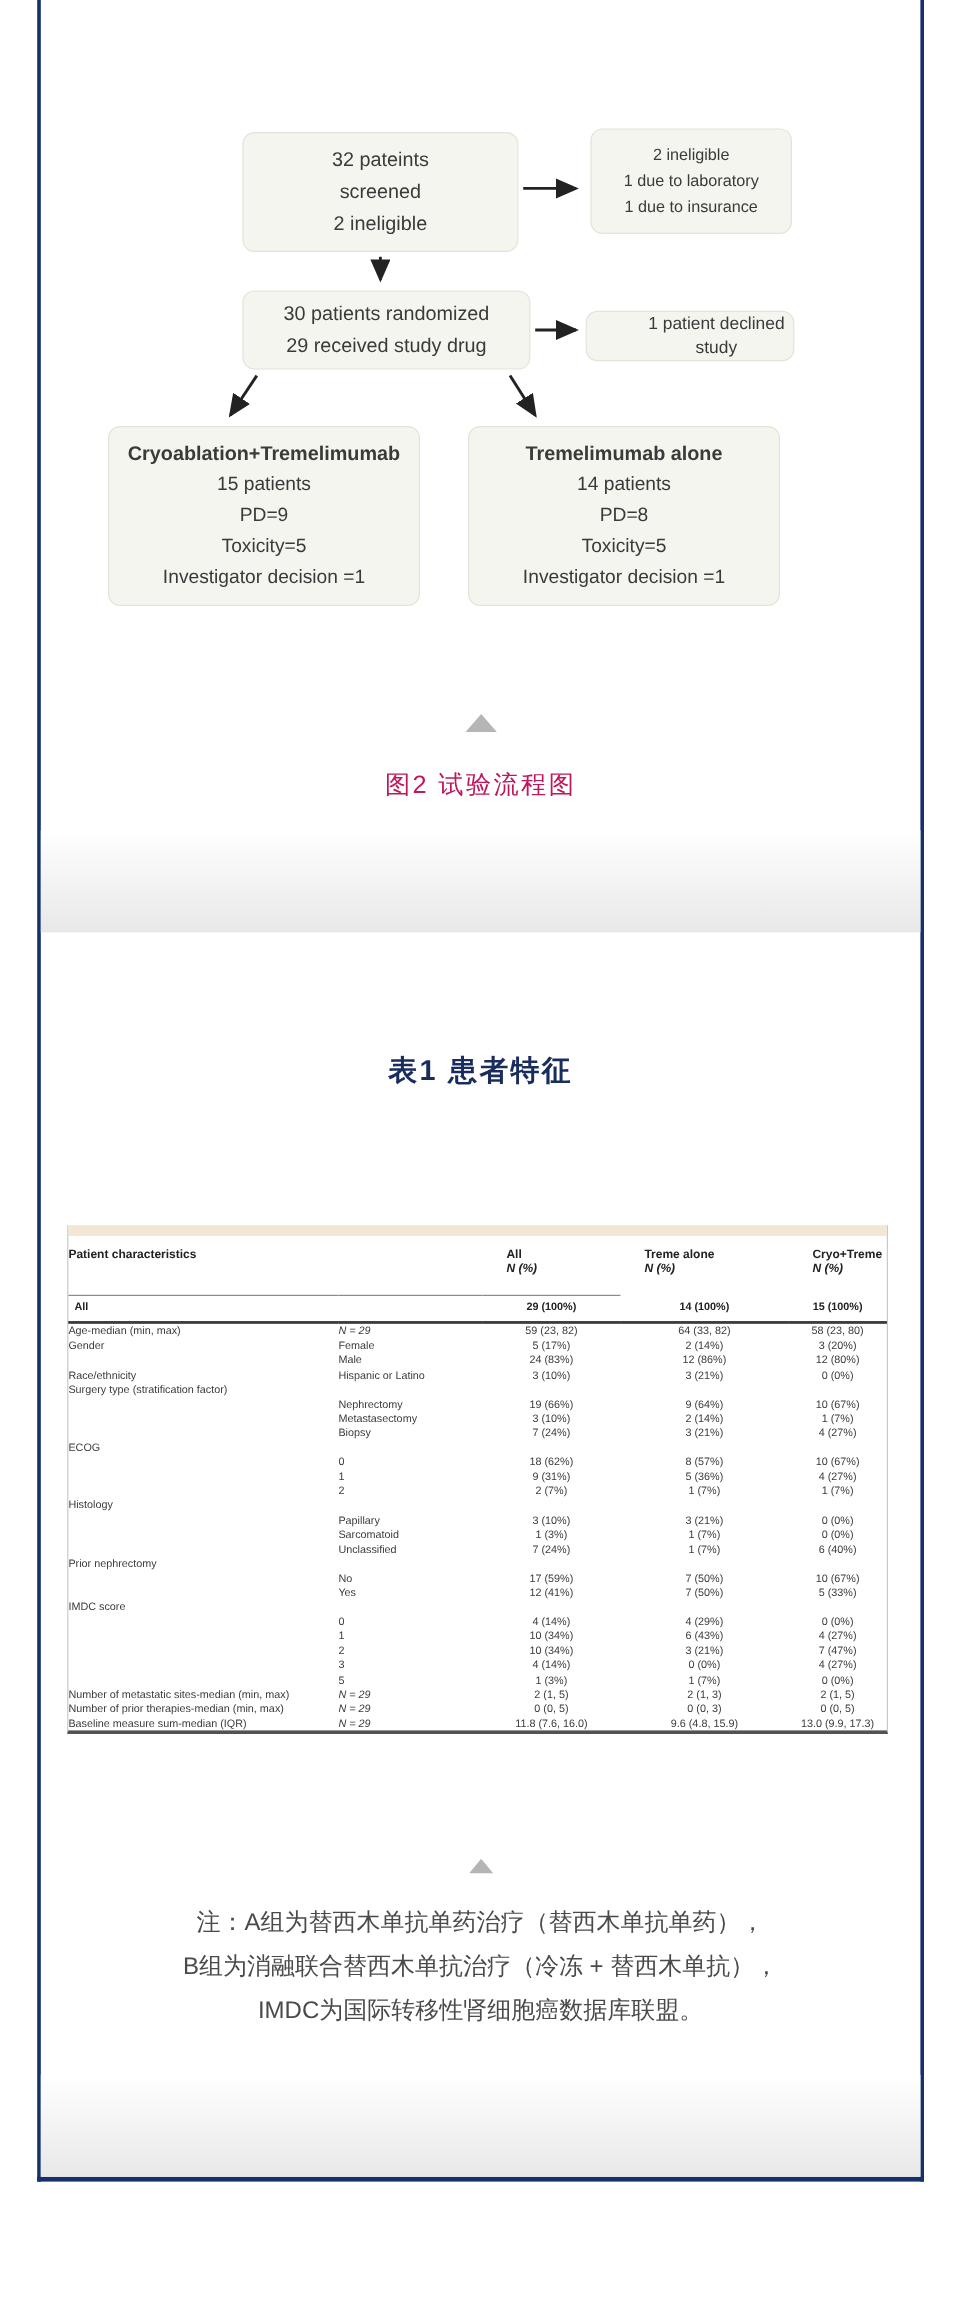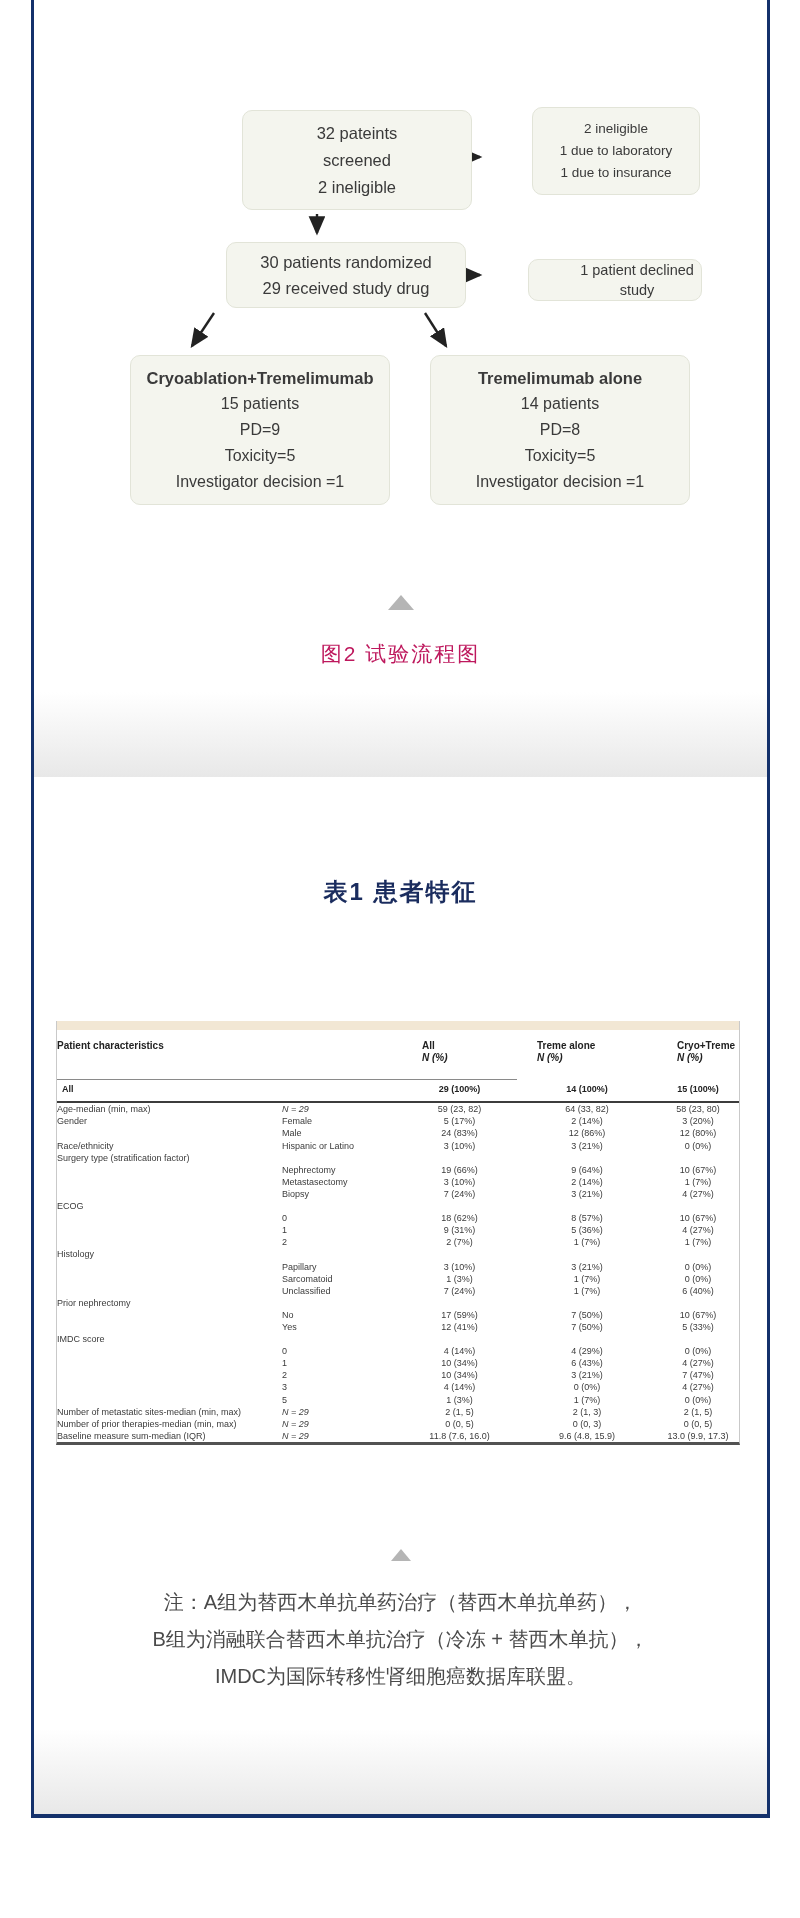--- a/index.html
+++ b/index.html
@@ -14,25 +14,24 @@
     border-left:3px solid #14316b;border-right:3px solid #14316b;border-bottom:4px solid #14316b;
   }
   
   .flowchart{position:absolute;left:56px;top:85px;width:580px;height:430px;}
   .flowchart svg{position:absolute;left:0;top:0;}
   .fbox{
     position:absolute;box-sizing:border-box;
     background:#f4f5ee;border:1px solid #e2e4d8;border-radius:10px;
     color:#3a3a3a;display:flex;flex-direction:column;justify-content:center;align-items:center;
     text-align:center;
-    margin-left:40px;
   }
   .box-a{left:112px;top:25px;width:230px;height:100px;font-size:16.5px;line-height:27px;}
   .box-b{left:402px;top:22px;width:168px;height:88px;font-size:13.5px;line-height:22px;}
-  .box-c{left:96px;top:157px;width:240px;height:66px;font-size:16.5px;line-height:26px;}
+  .box-c{left:112px;top:157px;width:240px;height:66px;font-size:16.5px;line-height:26px;}
   .box-d{left:398px;top:174px;width:174px;height:42px;font-size:14.5px;line-height:20px;padding-left:44px;}
   .box-e{left:0px;top:270px;width:260px;height:150px;font-size:16px;line-height:26px;}
   .box-f{left:300px;top:270px;width:260px;height:150px;font-size:16px;line-height:26px;}
   .fb-bold{font-weight:bold;font-size:16.5px;}
   
   .tri{
     position:absolute;left:0;right:0;margin:0 auto;width:0;height:0;
     border-left:13px solid transparent;border-right:13px solid transparent;
     border-bottom:15px solid #b5b5b5;
   }

